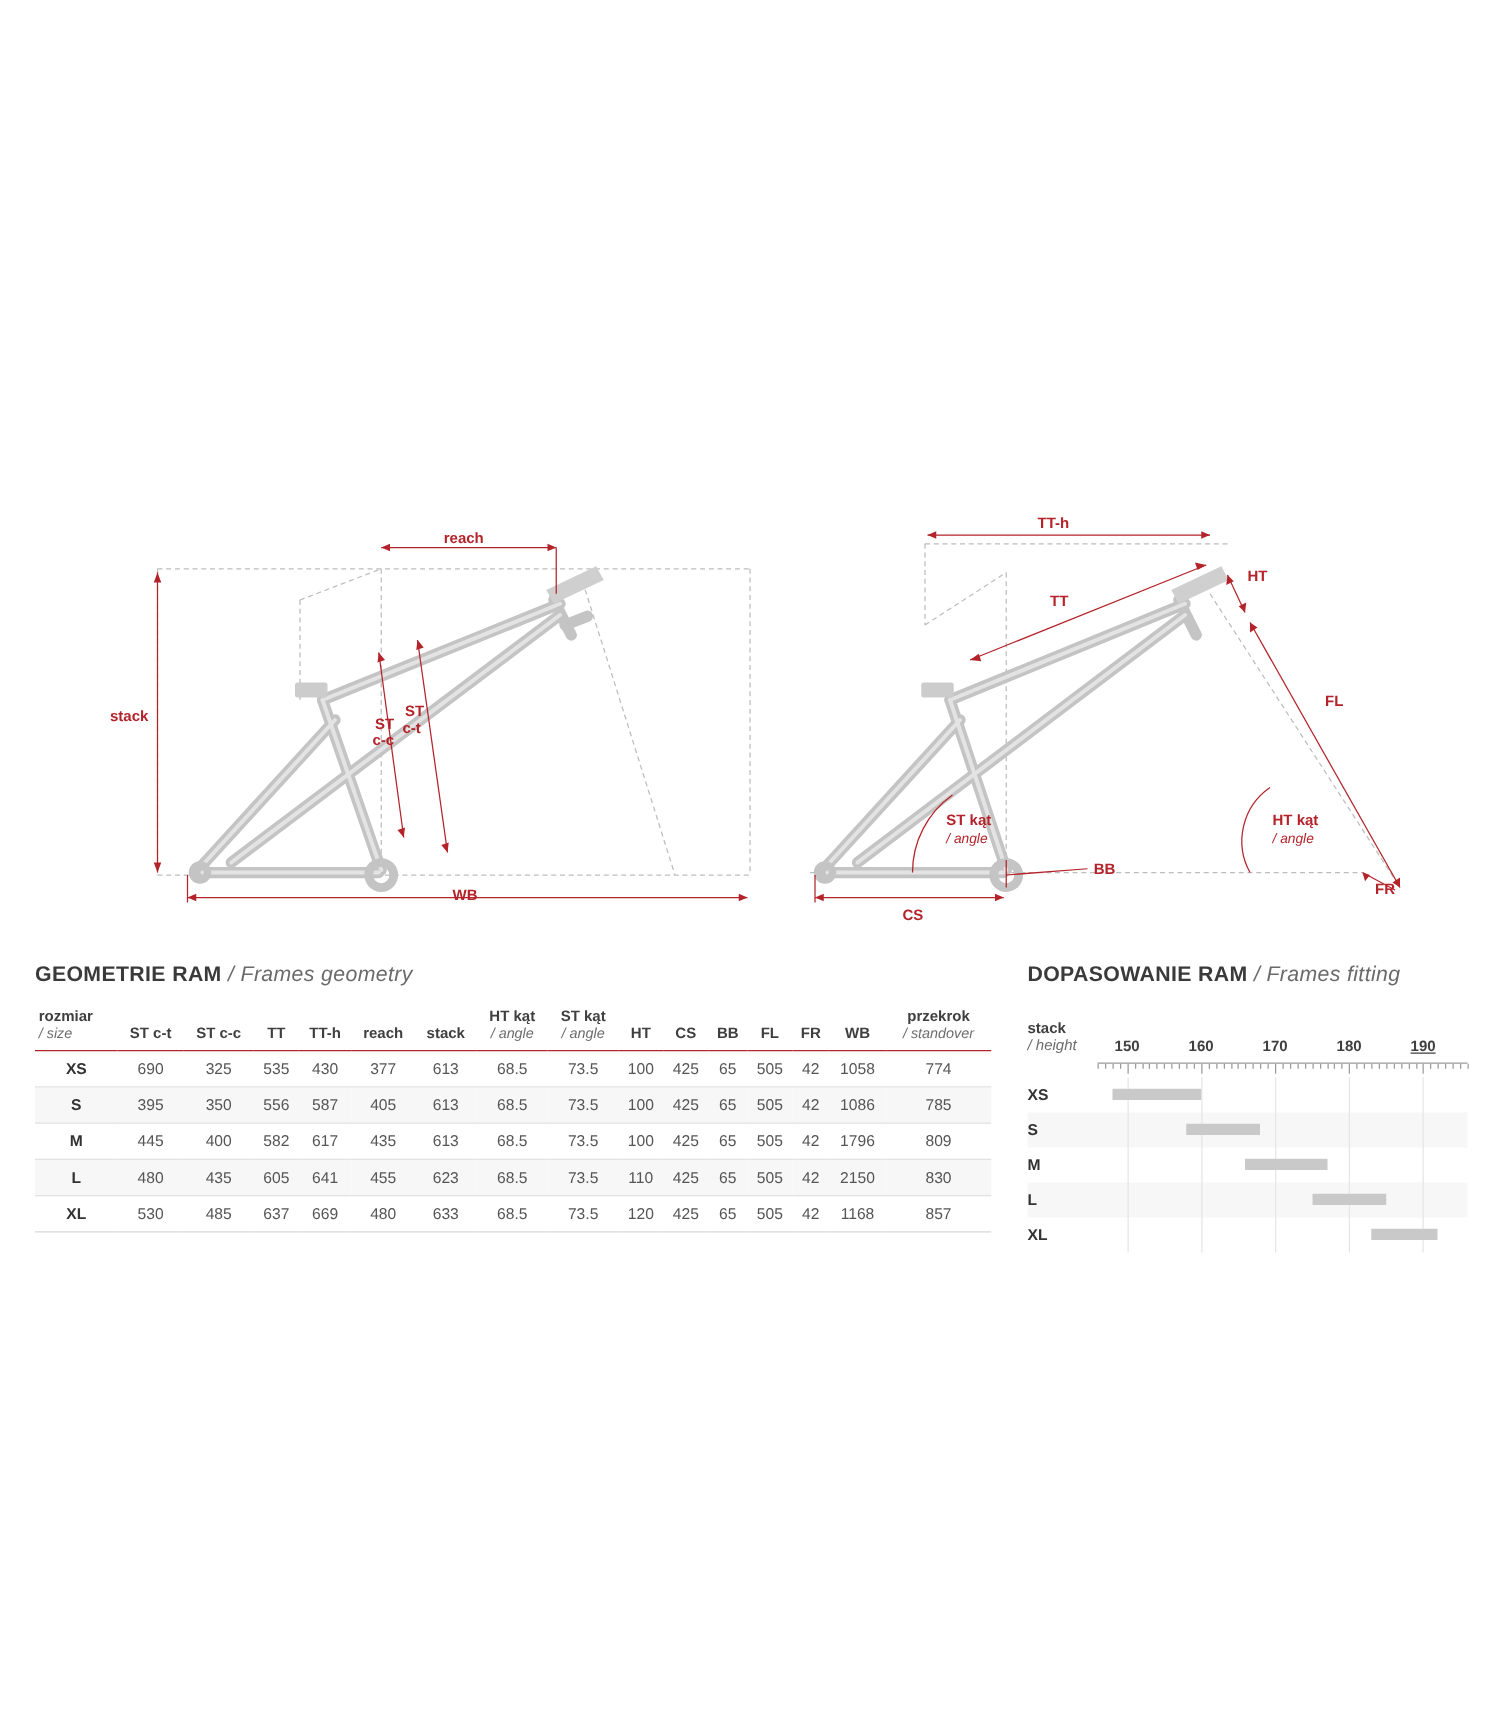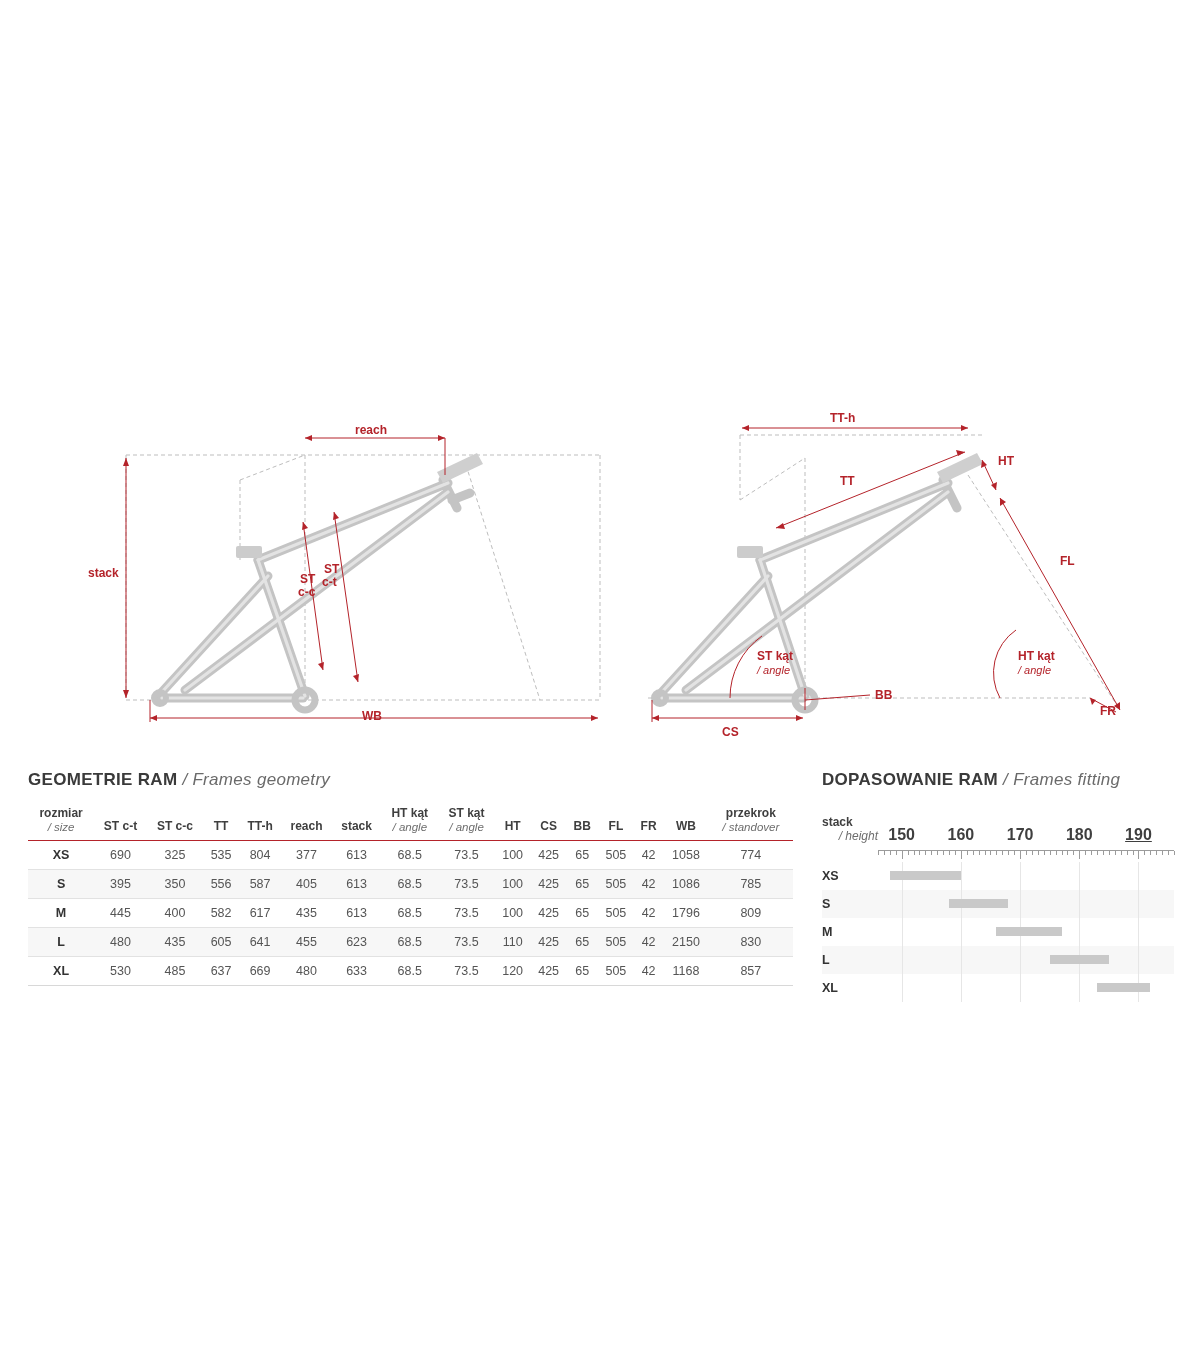--- a/index.html
+++ b/index.html
@@ -77,27 +77,27 @@
     left: 822px; top: 806px;
     width: 352px;
   }
   .fit-head {
     display: flex;
     align-items: flex-end;
     height: 44px;
     font-size: 12px;
   }
   .fit-head .lbl { width: 56px; font-weight: bold; color: #3f3f3f; line-height: 1.15; padding-bottom: 6px;}
-  .fit-head .lbl i { display:block; font-weight: normal; font-style: italic; color: #6d6d6d; text-align: right; }
+  .fit-head .lbl i { display:block; font-weight: normal; font-style: italic; color: #6d6d6d; }
   .fit-head .scale { position: relative; flex: 1; height: 40px; }
   .fit-head .scale span {
     position: absolute;
     bottom: 6px;
     font-weight: bold;
-    font-size: 16px;
+    font-size: 12px;
     color: #3f3f3f;
     transform: translateX(-50%);
   }
   .ruler { position: relative; height: 10px; margin-left: 56px; border-top: 1px solid #9b9b9b; }
   .ruler .tick { position: absolute; top: 0; width: 1px; background: #9b9b9b; }
   .fit-row {
     display: flex; align-items: center;
     height: 28px;
     font-size: 12.5px;
   }
@@ -302,21 +302,21 @@
     <i>/ Frames geometry</i>
   </div>
   <div class="sec-head" style="left:822px; top:770px;">
     <span>DOPASOWANIE RAM</span>
     <i>/ Frames fitting</i>
   </div>
 
   <table class="geo-table">
     <thead>
       <tr id="geo-head-row">
-          <th style="text-align: center;"><span>rozmiar</span><span class="sub">/ size</span></th>
+          <th style="text-align: left;"><span>rozmiar</span><span class="sub">/ size</span></th>
           <th><span>ST c-t</span></th>
           <th><span>ST c-c</span></th>
           <th><span>TT</span></th>
           <th><span>TT-h</span></th>
           <th><span>reach</span></th>
           <th><span>stack</span></th>
           <th><span>HT kąt</span><span class="sub">/ angle</span></th>
           <th><span>ST kąt</span><span class="sub">/ angle</span></th>
           <th><span>HT</span></th>
           <th><span>CS</span></th>
@@ -326,21 +326,21 @@
           <th><span>WB</span></th>
           <th><span>przekrok</span><span class="sub">/ standover</span></th>
         </tr>
     </thead>
     <tbody id="geo-body">
         <tr>
           <td class="size">XS</td>
           <td>690</td>
           <td>325</td>
           <td>535</td>
-          <td>804</td>
+          <td>430</td>
           <td>377</td>
           <td>613</td>
           <td>68.5</td>
           <td>73.5</td>
           <td>100</td>
           <td>425</td>
           <td>65</td>
           <td>505</td>
           <td>42</td>
           <td>1058</td>

